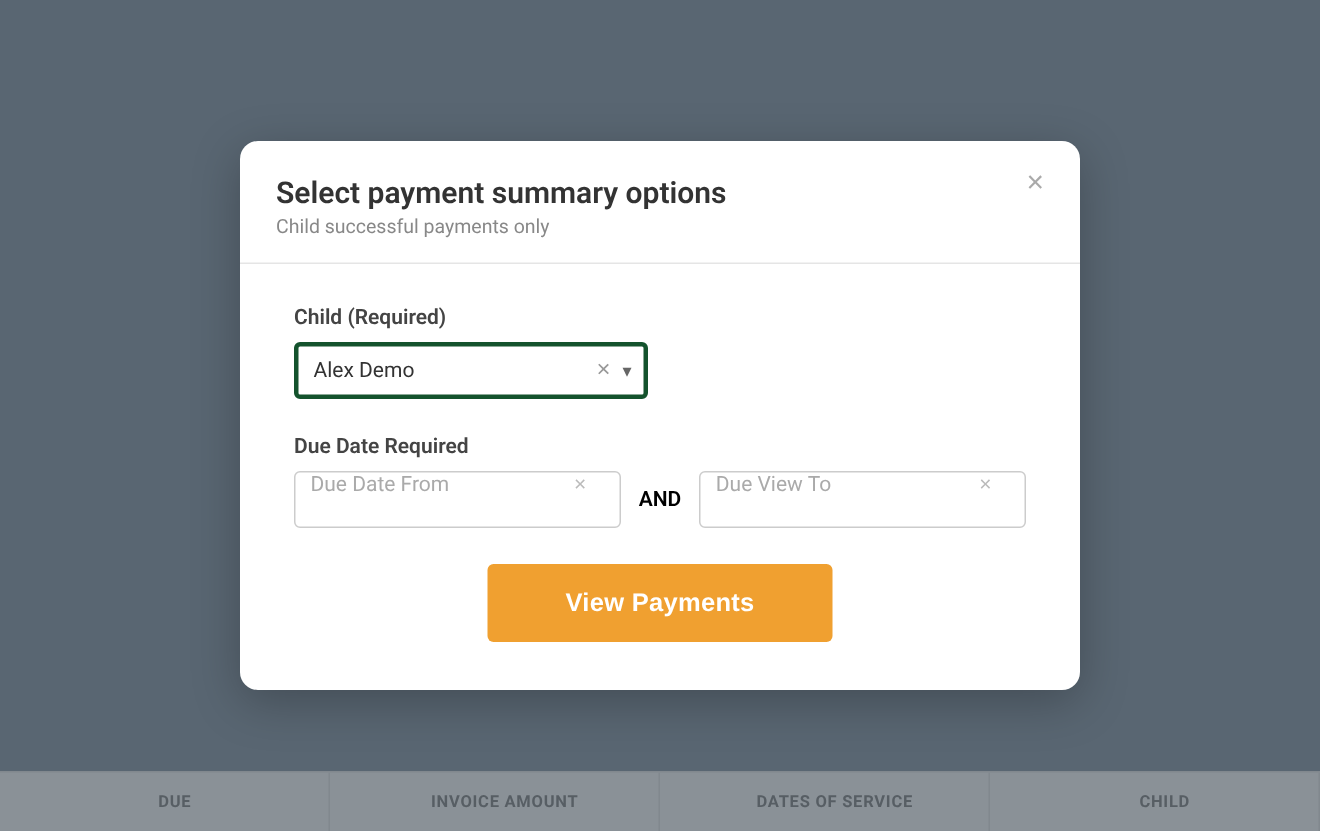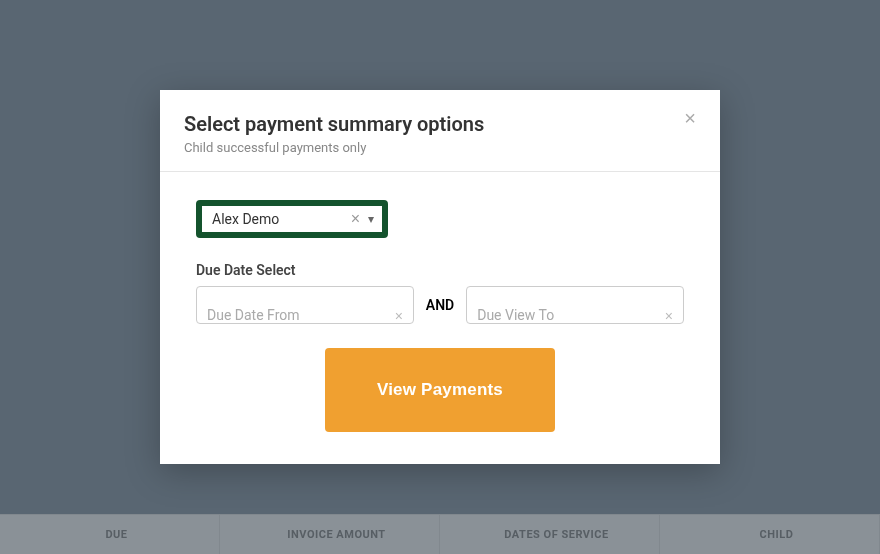--- a/index.html
+++ b/index.html
@@ -56,21 +56,21 @@
       inset: 0;
       background: rgba(80, 90, 100, 0.65);
       display: flex;
       align-items: center;
       justify-content: center;
     }
 
     
     .modal {
       background: #fff;
-      border-radius: 0;
+      border-radius: 12px;
       width: 560px;
       box-shadow: 0 8px 32px rgba(0,0,0,0.25);
       position: relative;
       overflow: hidden;
     }
 
     .modal-header {
       padding: 22px 24px 16px 24px;
       border-bottom: 1px solid #e5e5e5;
     }
@@ -114,24 +114,24 @@
       font-weight: 600;
       color: #444;
       margin-bottom: 8px;
       display: block;
     }
 
     .select-wrapper {
       position: relative;
       display: inline-flex;
       align-items: center;
-      border: 6px solid #14532d;
+      border: 3px solid #14532d;
       border-radius: 4px;
       background: #fff;
-      width: 192px;
+      width: 236px;
       height: 38px;
       padding: 0 8px 0 10px;
     }
 
     .select-value {
       flex: 1;
       font-size: 14px;
       color: #333;
     }
 
@@ -154,27 +154,27 @@
     
     .date-row {
       display: flex;
       align-items: center;
       gap: 12px;
     }
 
     .date-input-wrapper {
       position: relative;
       display: flex;
-      align-items: flex-end;
+      align-items: flex-start;
       border: 1px solid #ccc;
       border-radius: 4px;
       background: #fff;
       flex: 1;
       height: 38px;
-      padding: 0 8px 0 10px;
+      padding: 0 20px 0 10px;
     }
 
     .date-placeholder {
       flex: 1;
       font-size: 14px;
       color: #aaa;
     }
 
     .date-clear {
       background: none;
@@ -197,21 +197,21 @@
     .btn-view-payments {
       display: block;
       width: 230px;
       margin: 8px auto 0 auto;
       background: #f0a030;
       color: #fff;
       border: none;
       border-radius: 4px;
       font-size: 17px;
       font-weight: 600;
-      padding: 32px 0;
+      padding: 16px 0;
       cursor: pointer;
       letter-spacing: 0.2px;
     }
   </style>
 </head>
 <body>
 
 <div class="bg-table">
   <div class="bg-table-col">DUE</div>
   <div class="bg-table-col">INVOICE AMOUNT</div>
@@ -225,29 +225,30 @@
 
     <div class="modal-header">
       <div class="modal-title">Select payment summary options</div>
       <div class="modal-subtitle">Child successful payments only</div>
       <button class="modal-close">×</button>
     </div>
 
     <div class="modal-body">
 
       <div class="form-group">
+        <label class="form-label">Child (Required)</label>
         <div class="select-wrapper">
           <span class="select-value">Alex Demo</span>
           <button class="select-clear">×</button>
           <span class="select-arrow">▾</span>
         </div>
       </div>
 
       <div class="form-group">
-        <label class="form-label">Due Date Select</label>
+        <label class="form-label">Due Date Required</label>
         <div class="date-row">
           <div class="date-input-wrapper">
             <span class="date-placeholder">Due Date From</span>
             <button class="date-clear">×</button>
           </div>
           <span class="and-label">AND</span>
           <div class="date-input-wrapper">
             <span class="date-placeholder">Due View To</span>
             <button class="date-clear">×</button>
           </div>

